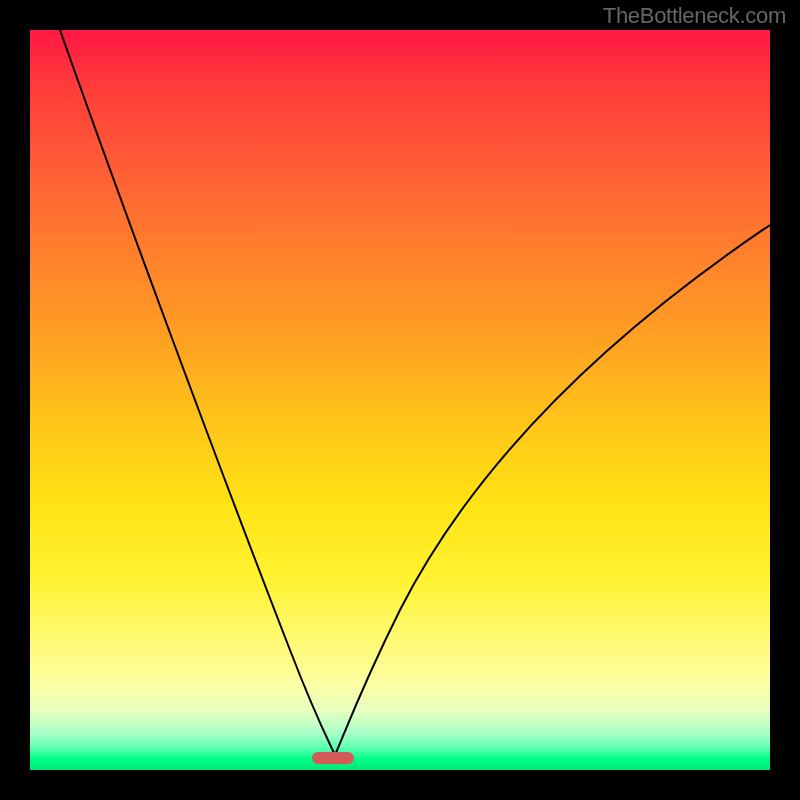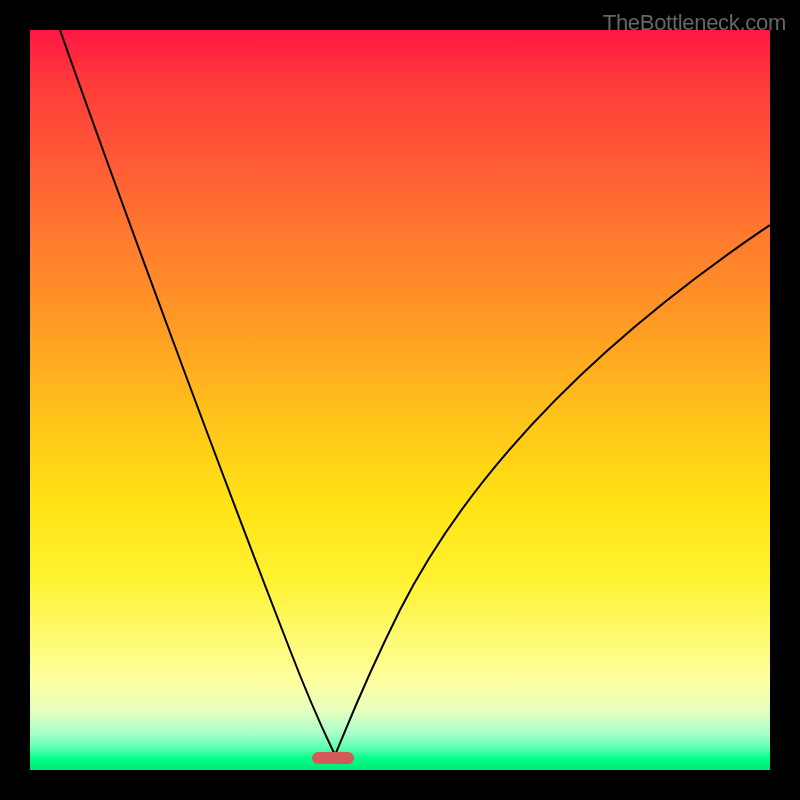--- a/index.html
+++ b/index.html
@@ -5,21 +5,21 @@
     * { margin: 0; padding: 0; box-sizing: border-box; }
     body {
       width: 800px;
       height: 800px;
       background: #000;
       position: relative;
       font-family: Arial, sans-serif;
     }
     .watermark {
       position: absolute;
-      top: 10px;
+      top: 3px;
       right: 14px;
       color: #666;
       font-size: 22px;
       font-weight: 500;
       z-index: 10;
       letter-spacing: -0.3px;
     }
     .plot-frame {
       position: absolute;
       top: 30px;

